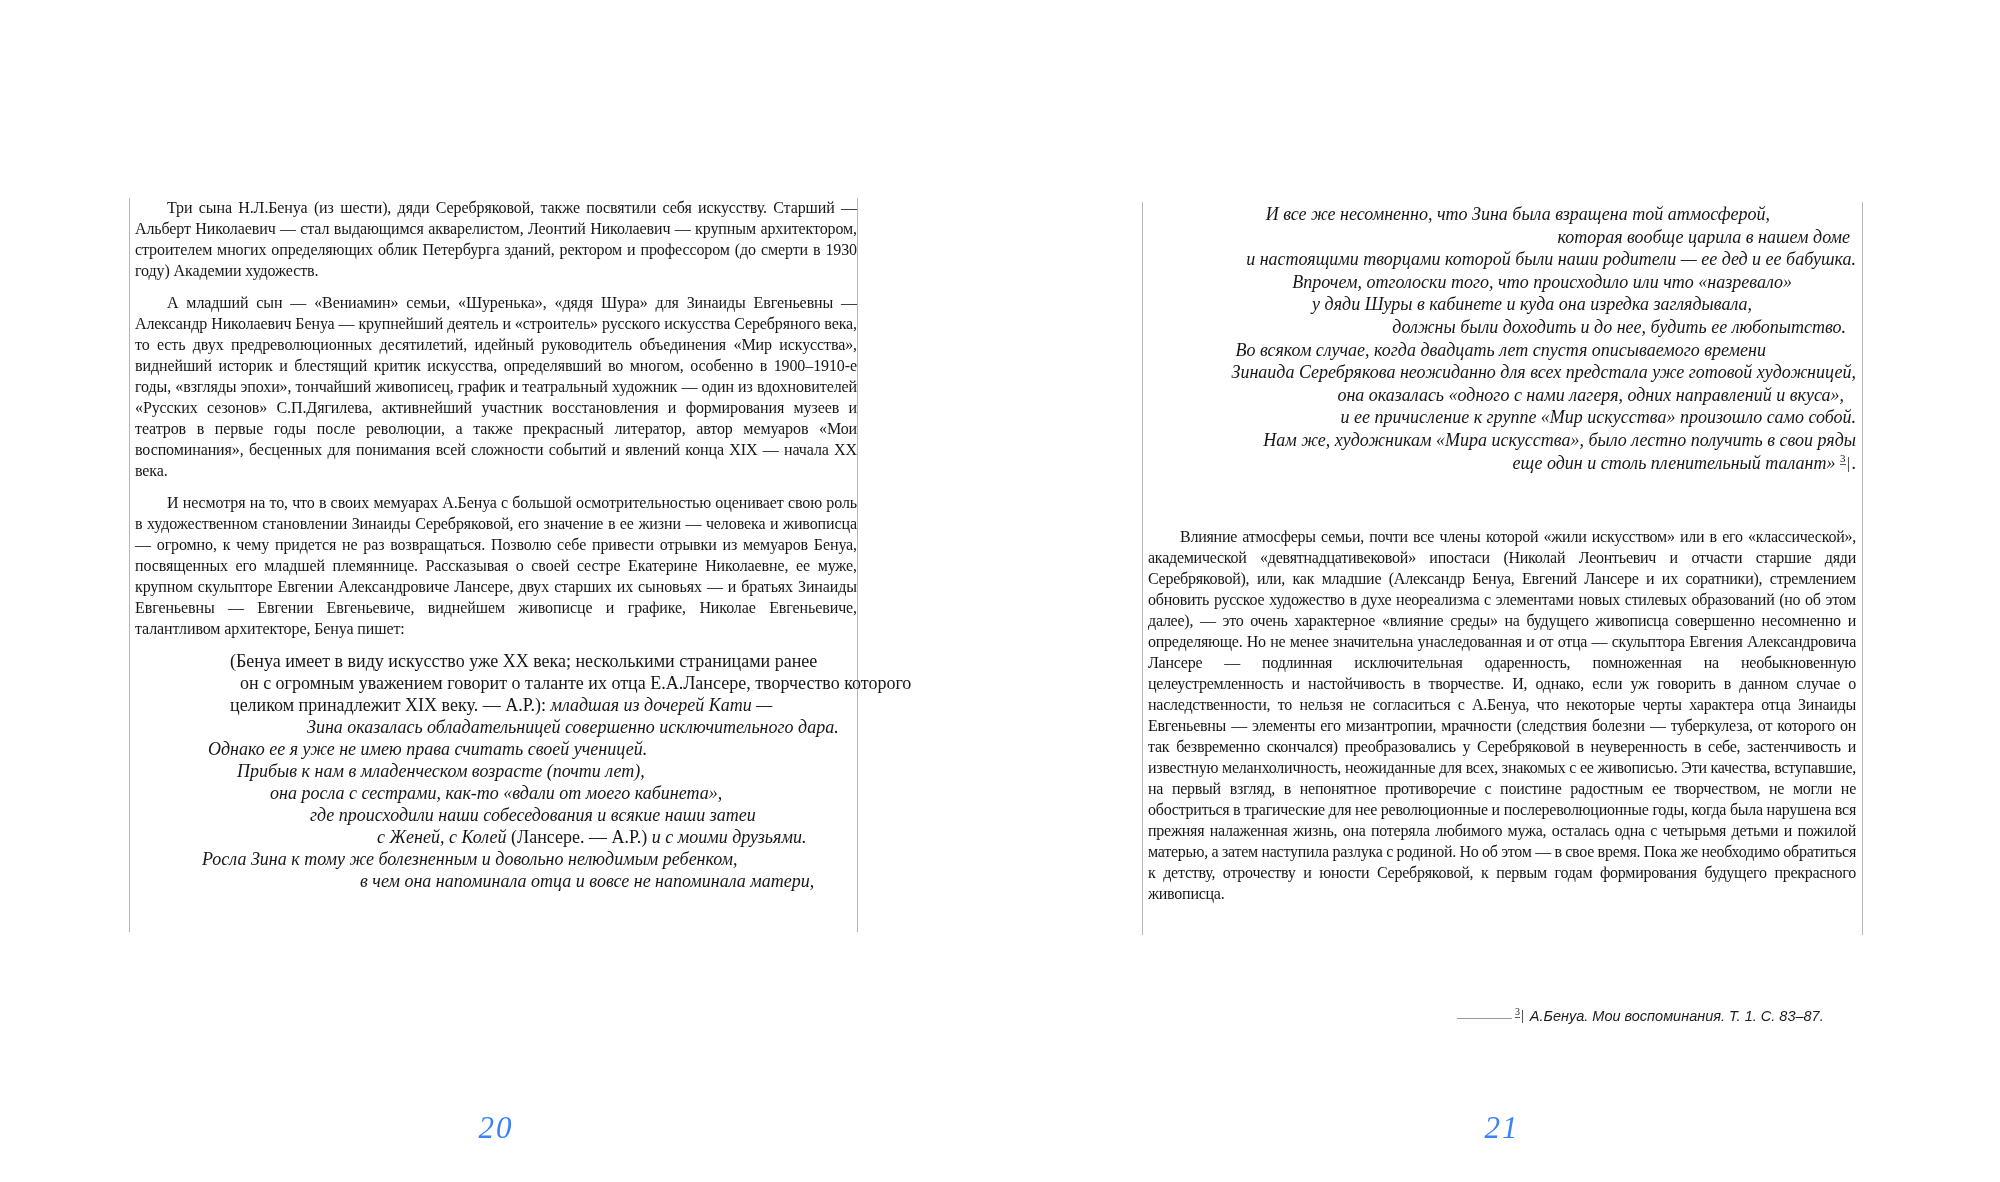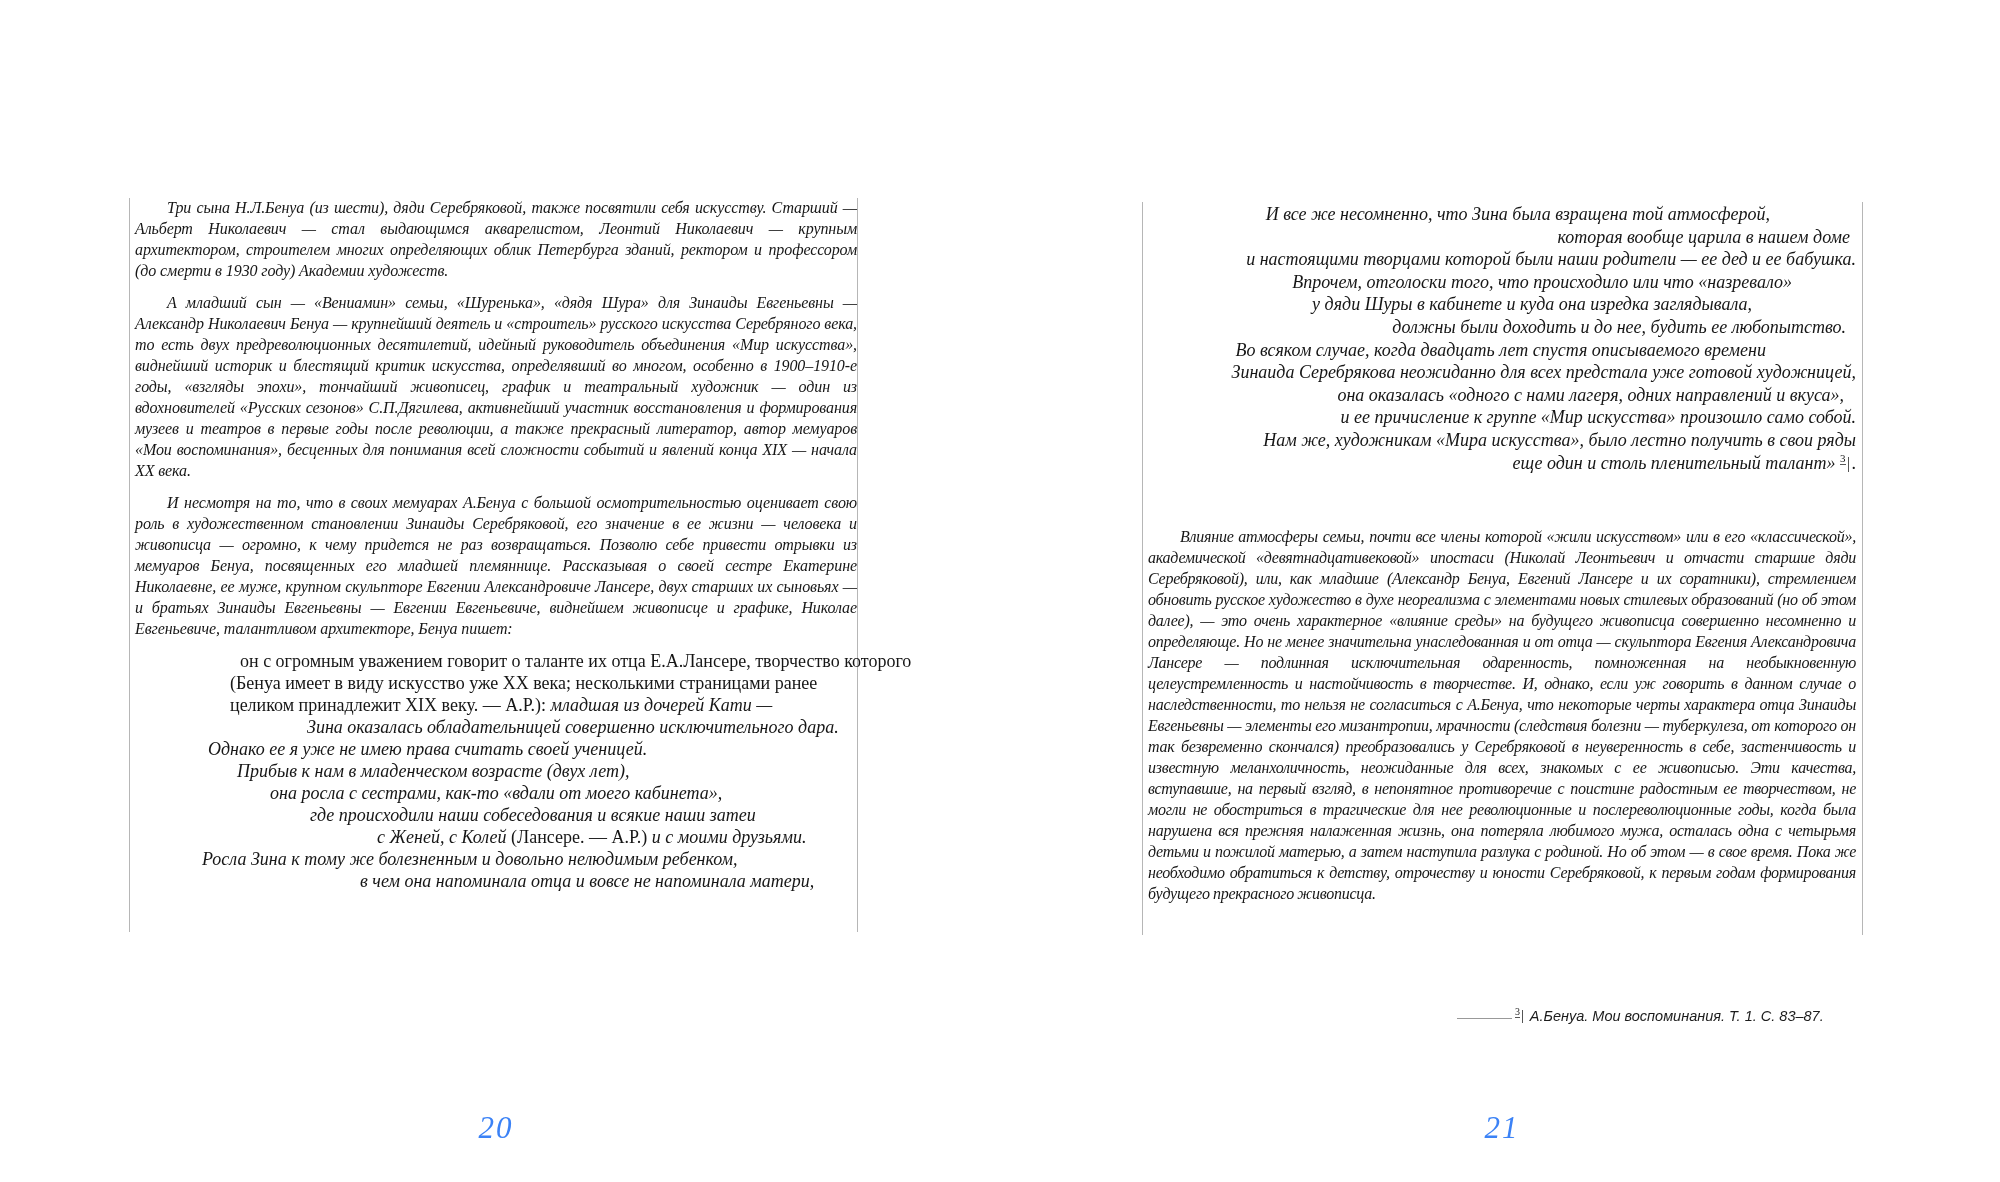--- a/index.html
+++ b/index.html
@@ -13,21 +13,21 @@
   .rule.r2{left:857px;top:198px;height:734px;}
   .rule.r3{left:1142px;top:202px;height:733px;}
   .rule.r4{left:1862px;top:202px;height:733px;}
 
   .column{position:absolute;}
   .left-col{left:135px;top:197px;width:722px;}
   .right-col{left:1148px;top:203px;width:708px;}
 
   .body-p{
     margin:0 0 11px 0;font-size:16px;line-height:21px;
-    text-align:justify;text-indent:32px;letter-spacing:-0.1px;font-style:italic;
+    text-align:justify;text-indent:32px;letter-spacing:-0.1px;
   }
   .right-col .body-p{margin-top:52px;letter-spacing:-0.25px;word-spacing:-0.5px;}
 
   .quote{font-size:18px;font-style:italic;}
   .left-quote{margin-top:6px;line-height:22px;}
   .right-quote{line-height:22.6px;text-align:right;}
   .quote-line{white-space:nowrap;}
   .seg-r{font-style:normal;}
 
   .fnref{font-style:normal;font-size:11px;border-bottom:1px solid #555;line-height:0;}
@@ -51,26 +51,26 @@
   <div class="rule r1"></div>
   <div class="rule r2"></div>
   <div class="rule r3"></div>
   <div class="rule r4"></div>
 
   <div class="column left-col">
     <p class="body-p">Три сына Н.Л.Бенуа (из шести), дяди Серебряковой, также посвятили себя искусству. Старший — Альберт Николаевич — стал выдающимся акварелистом, Леонтий Николаевич — крупным архитектором, строителем многих определяющих облик Петербурга зданий, ректором и профессором (до смерти в 1930 году) Академии художеств.</p>
     <p class="body-p">А младший сын — «Вениамин» семьи, «Шуренька», «дядя Шура» для Зинаиды Евгеньевны — Александр Николаевич Бенуа — крупнейший деятель и «строитель» русского искусства Серебряного века, то есть двух предреволюционных десятилетий, идейный руководитель объединения «Мир искусства», виднейший историк и блестящий критик искусства, определявший во многом, особенно в 1900–1910-е годы, «взгляды эпохи», тончайший живописец, график и театральный художник — один из вдохновителей «Русских сезонов» С.П.Дягилева, активнейший участник восстановления и формирования музеев и театров в первые годы после революции, а также прекрасный литератор, автор мемуаров «Мои воспоминания», бесценных для понимания всей сложности событий и явлений конца XIX — начала XX века.</p>
     <p class="body-p">И несмотря на то, что в своих мемуарах А.Бенуа с большой осмотрительностью оценивает свою роль в художественном становлении Зинаиды Серебряковой, его значение в ее жизни — человека и живописца — огромно, к чему придется не раз возвращаться. Позволю себе привести отрывки из мемуаров Бенуа, посвященных его младшей племяннице. Рассказывая о своей сестре Екатерине Николаевне, ее муже, крупном скульпторе Евгении Александровиче Лансере, двух старших их сыновьях — и братьях Зинаиды Евгеньевны — Евгении Евгеньевиче, виднейшем живописце и графике, Николае Евгеньевиче, талантливом архитекторе, Бенуа пишет:</p>
     <div class="quote left-quote">
+        <div class="quote-line" style="margin-left: 95px;"><span class="seg-r">(Бенуа имеет в виду искусство уже XX века; несколькими страницами ранее</span></div>
         <div class="quote-line" style="margin-left: 105px;"><span class="seg-r">он с огромным уважением говорит о таланте их отца Е.А.Лансере, творчество которого</span></div>
-        <div class="quote-line" style="margin-left: 95px;"><span class="seg-r">(Бенуа имеет в виду искусство уже XX века; несколькими страницами ранее</span></div>
         <div class="quote-line" style="margin-left: 95px;"><span class="seg-r">целиком принадлежит XIX веку. — А.Р.): </span><span class="seg-i">младшая из дочерей Кати —</span></div>
         <div class="quote-line" style="margin-left: 172px;"><span class="seg-i">Зина оказалась обладательницей совершенно исключительного дара.</span></div>
         <div class="quote-line" style="margin-left: 73px;"><span class="seg-i">Однако ее я уже не имею права считать своей ученицей.</span></div>
-        <div class="quote-line" style="margin-left: 102px;"><span class="seg-i">Прибыв к нам в младенческом возрасте (двух лет),</span></div>
+        <div class="quote-line" style="margin-left: 102px;"><span class="seg-i">Прибыв к нам в младенческом возрасте (почти лет),</span></div>
         <div class="quote-line" style="margin-left: 135px;"><span class="seg-i">она росла с сестрами, как-то «вдали от моего кабинета»,</span></div>
         <div class="quote-line" style="margin-left: 175px;"><span class="seg-i">где происходили наши собеседования и всякие наши затеи</span></div>
         <div class="quote-line" style="margin-left: 242px;"><span class="seg-i">с Женей, с Колей </span><span class="seg-r">(Лансере. — А.Р.)</span><span class="seg-i"> и с моими друзьями.</span></div>
         <div class="quote-line" style="margin-left: 67px;"><span class="seg-i">Росла Зина к тому же болезненным и довольно нелюдимым ребенком,</span></div>
         <div class="quote-line" style="margin-left: 225px;"><span class="seg-i">в чем она напоминала отца и вовсе не напоминала матери,</span></div>
       </div>
   </div>
 
   <div class="column right-col">
     <div class="quote right-quote">

